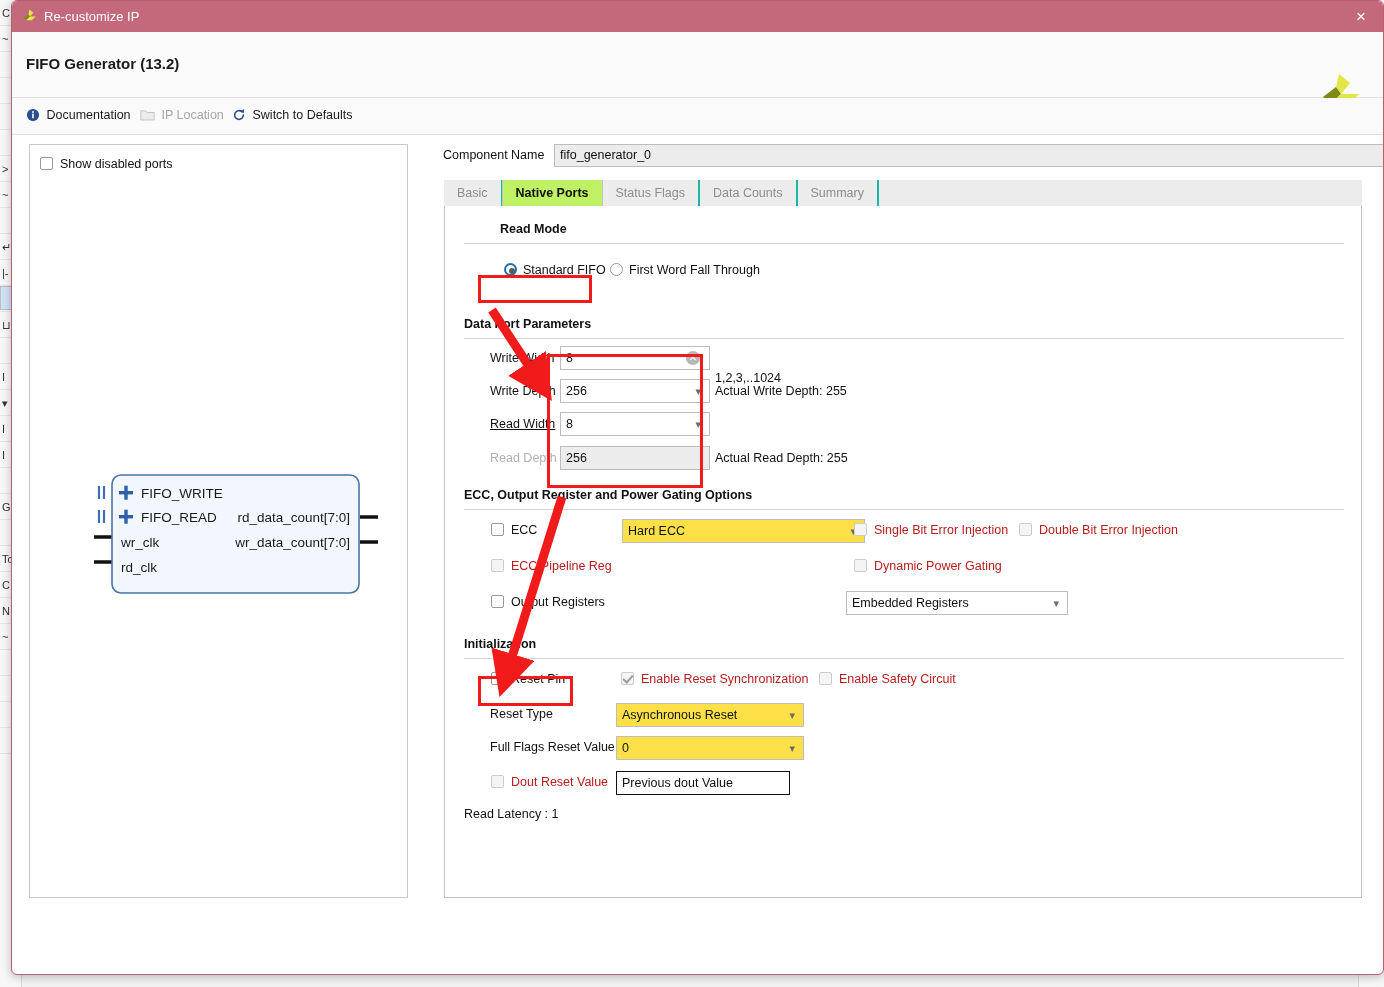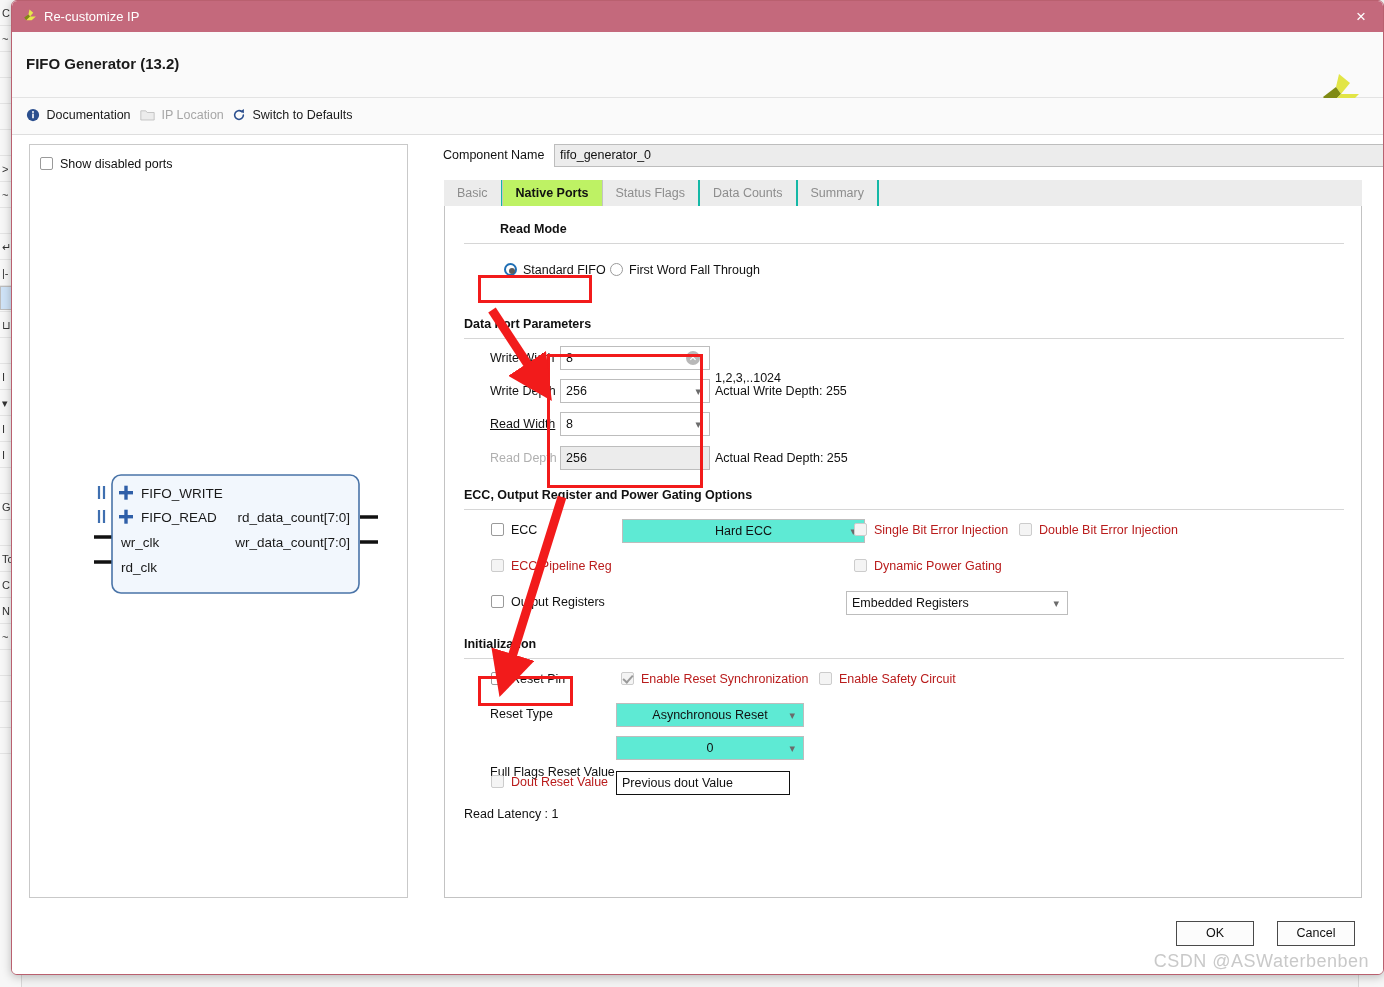--- a/index.html
+++ b/index.html
@@ -180,21 +180,21 @@
     font-size: 12.5px; color: #111; padding: 0 5px; line-height: 22px; height: 24px;
   }
   .txtin.readonly { background: #ececec; }
   .txtin.blackborder { border: 1px solid #111; }
 
   .sel {
     position: absolute; border: 1px solid #bdbdbd; background: #ffffff;
     font-size: 12.5px; color: #111; padding: 0 5px; line-height: 22px; height: 24px;
     cursor: pointer;
   }
-  .sel.grey { background: #5eead4; text-align: center; }
+  .sel.grey { background: #fde047; }
   .sel .chev {
     position: absolute; right: 8px; top: 0; line-height: 22px;
     color: #6b6b6b; font-size: 11px;
   }
   .clear-ico {
     position: absolute; width: 14px; height: 14px; border-radius: 50%;
     background: #b8b8b8; color: #fff; font-size: 10px; line-height: 14px;
     text-align: center; cursor: pointer;
   }
 
@@ -453,42 +453,37 @@
         <div class="cb-row dis" style="left:374px; top:466px;">
           <span class="cbox"></span><span>Enable Safety Circuit</span>
         </div>
 
         <div class="f-label" style="left:45px; top:501px;">Reset Type</div>
         <div class="sel grey" style="left:171px; top:497px; width:188px;">
           <span>Asynchronous Reset</span>
           <span class="chev">▾</span>
         </div>
 
-        <div class="f-label" style="left:45px; top:534px;margin-top:25px;">Full Flags Reset Value</div>
+        <div class="f-label" style="left:45px; top:534px;">Full Flags Reset Value</div>
         <div class="sel grey" style="left:171px; top:530px; width:188px;">
           <span>0</span>
           <span class="chev">▾</span>
         </div>
 
         <div class="cb-row dis" style="left:46px; top:569px;">
           <span class="cbox"></span><span>Dout Reset Value</span>
         </div>
         <div class="txtin blackborder" style="left:171px; top:565px; width:174px;">Previous dout Value</div>
 
         <div class="f-label" style="left:19px; top:601px;">Read Latency : 1</div>
 
       </div>
     </div>
   </div>
 
-  <div id="footer">
-    <div class="fbtn" style="left:1164px;">OK</div>
-    <div class="fbtn" style="left:1265px;">Cancel</div>
-    <div id="watermark">CSDN @ASWaterbenben</div>
-  </div>
 </div>
 
 <div class="anno-box" style="left:478px; top:275px; width:114px; height:28px;"></div>
 <div class="anno-box" style="left:547px; top:354px; width:156px; height:134px;"></div>
 <div class="anno-box" style="left:478px; top:676px; width:95px; height:30px;"></div>
 
 <svg id="anno-svg">
   <defs>
     <marker id="ah" markerWidth="5" markerHeight="5" refX="2.2" refY="2.5" orient="auto">
       <polygon points="0,0 5,2.5 0,5" fill="#f21b1b"></polygon>

